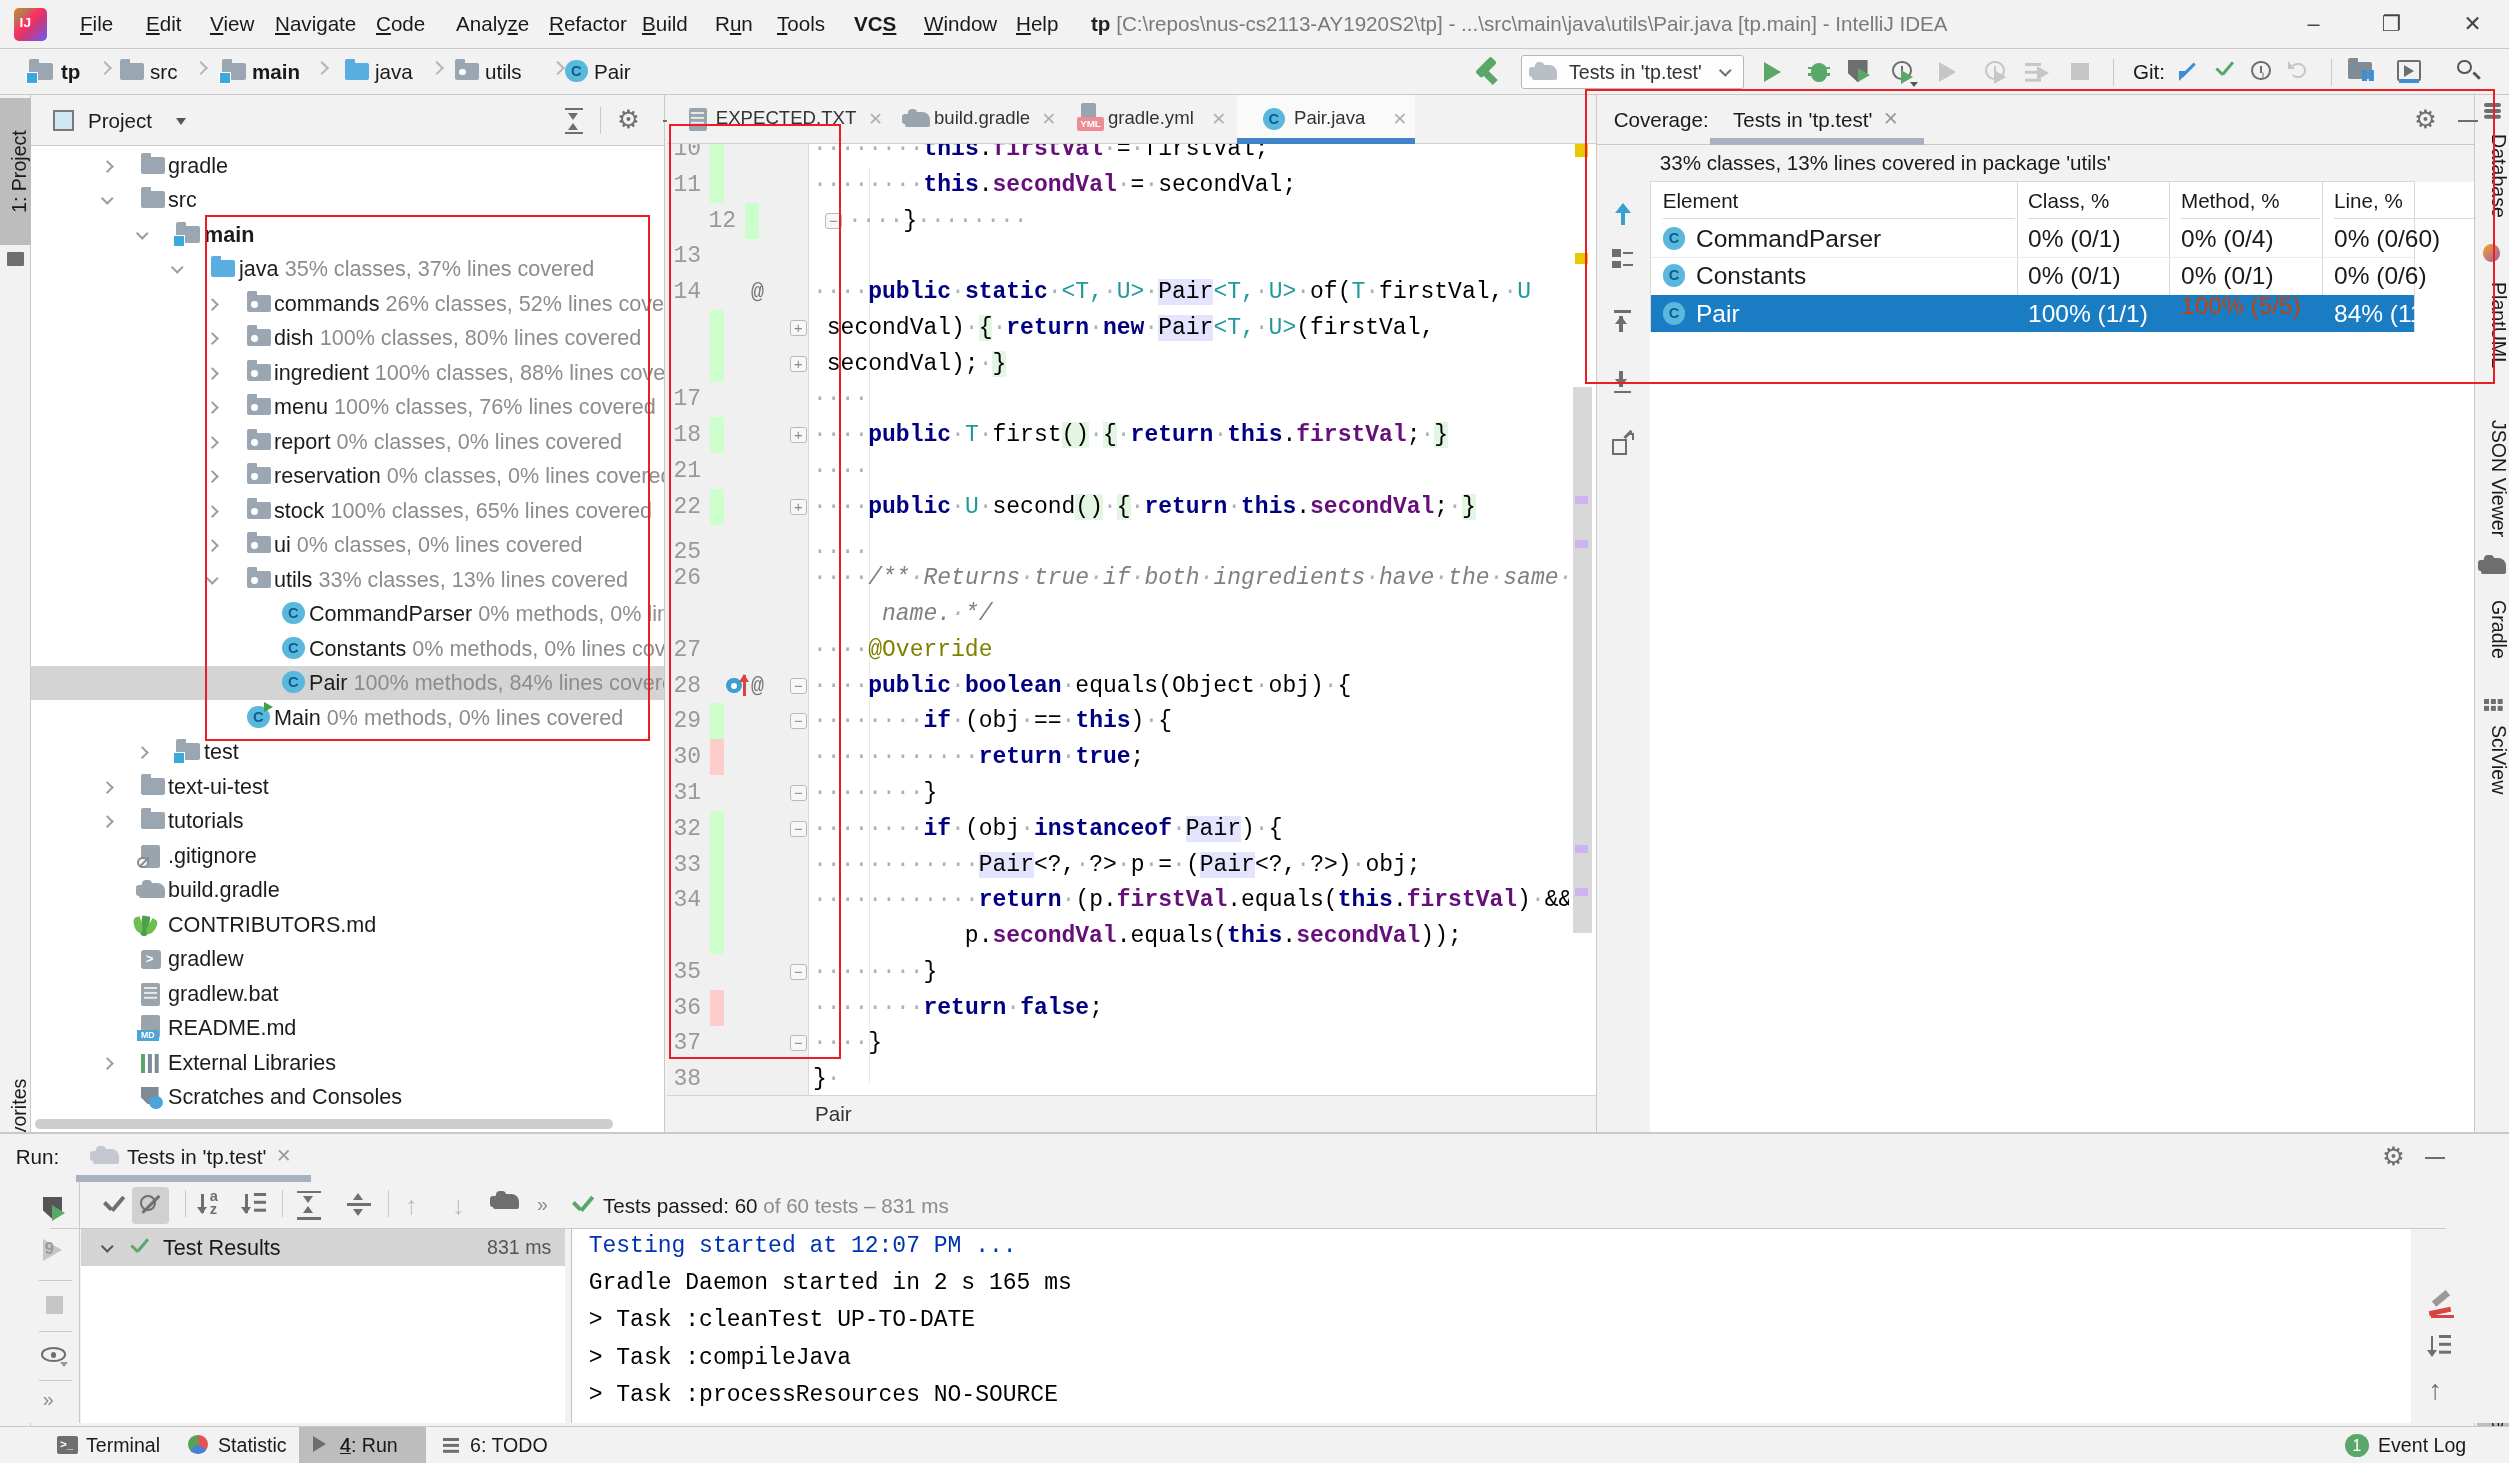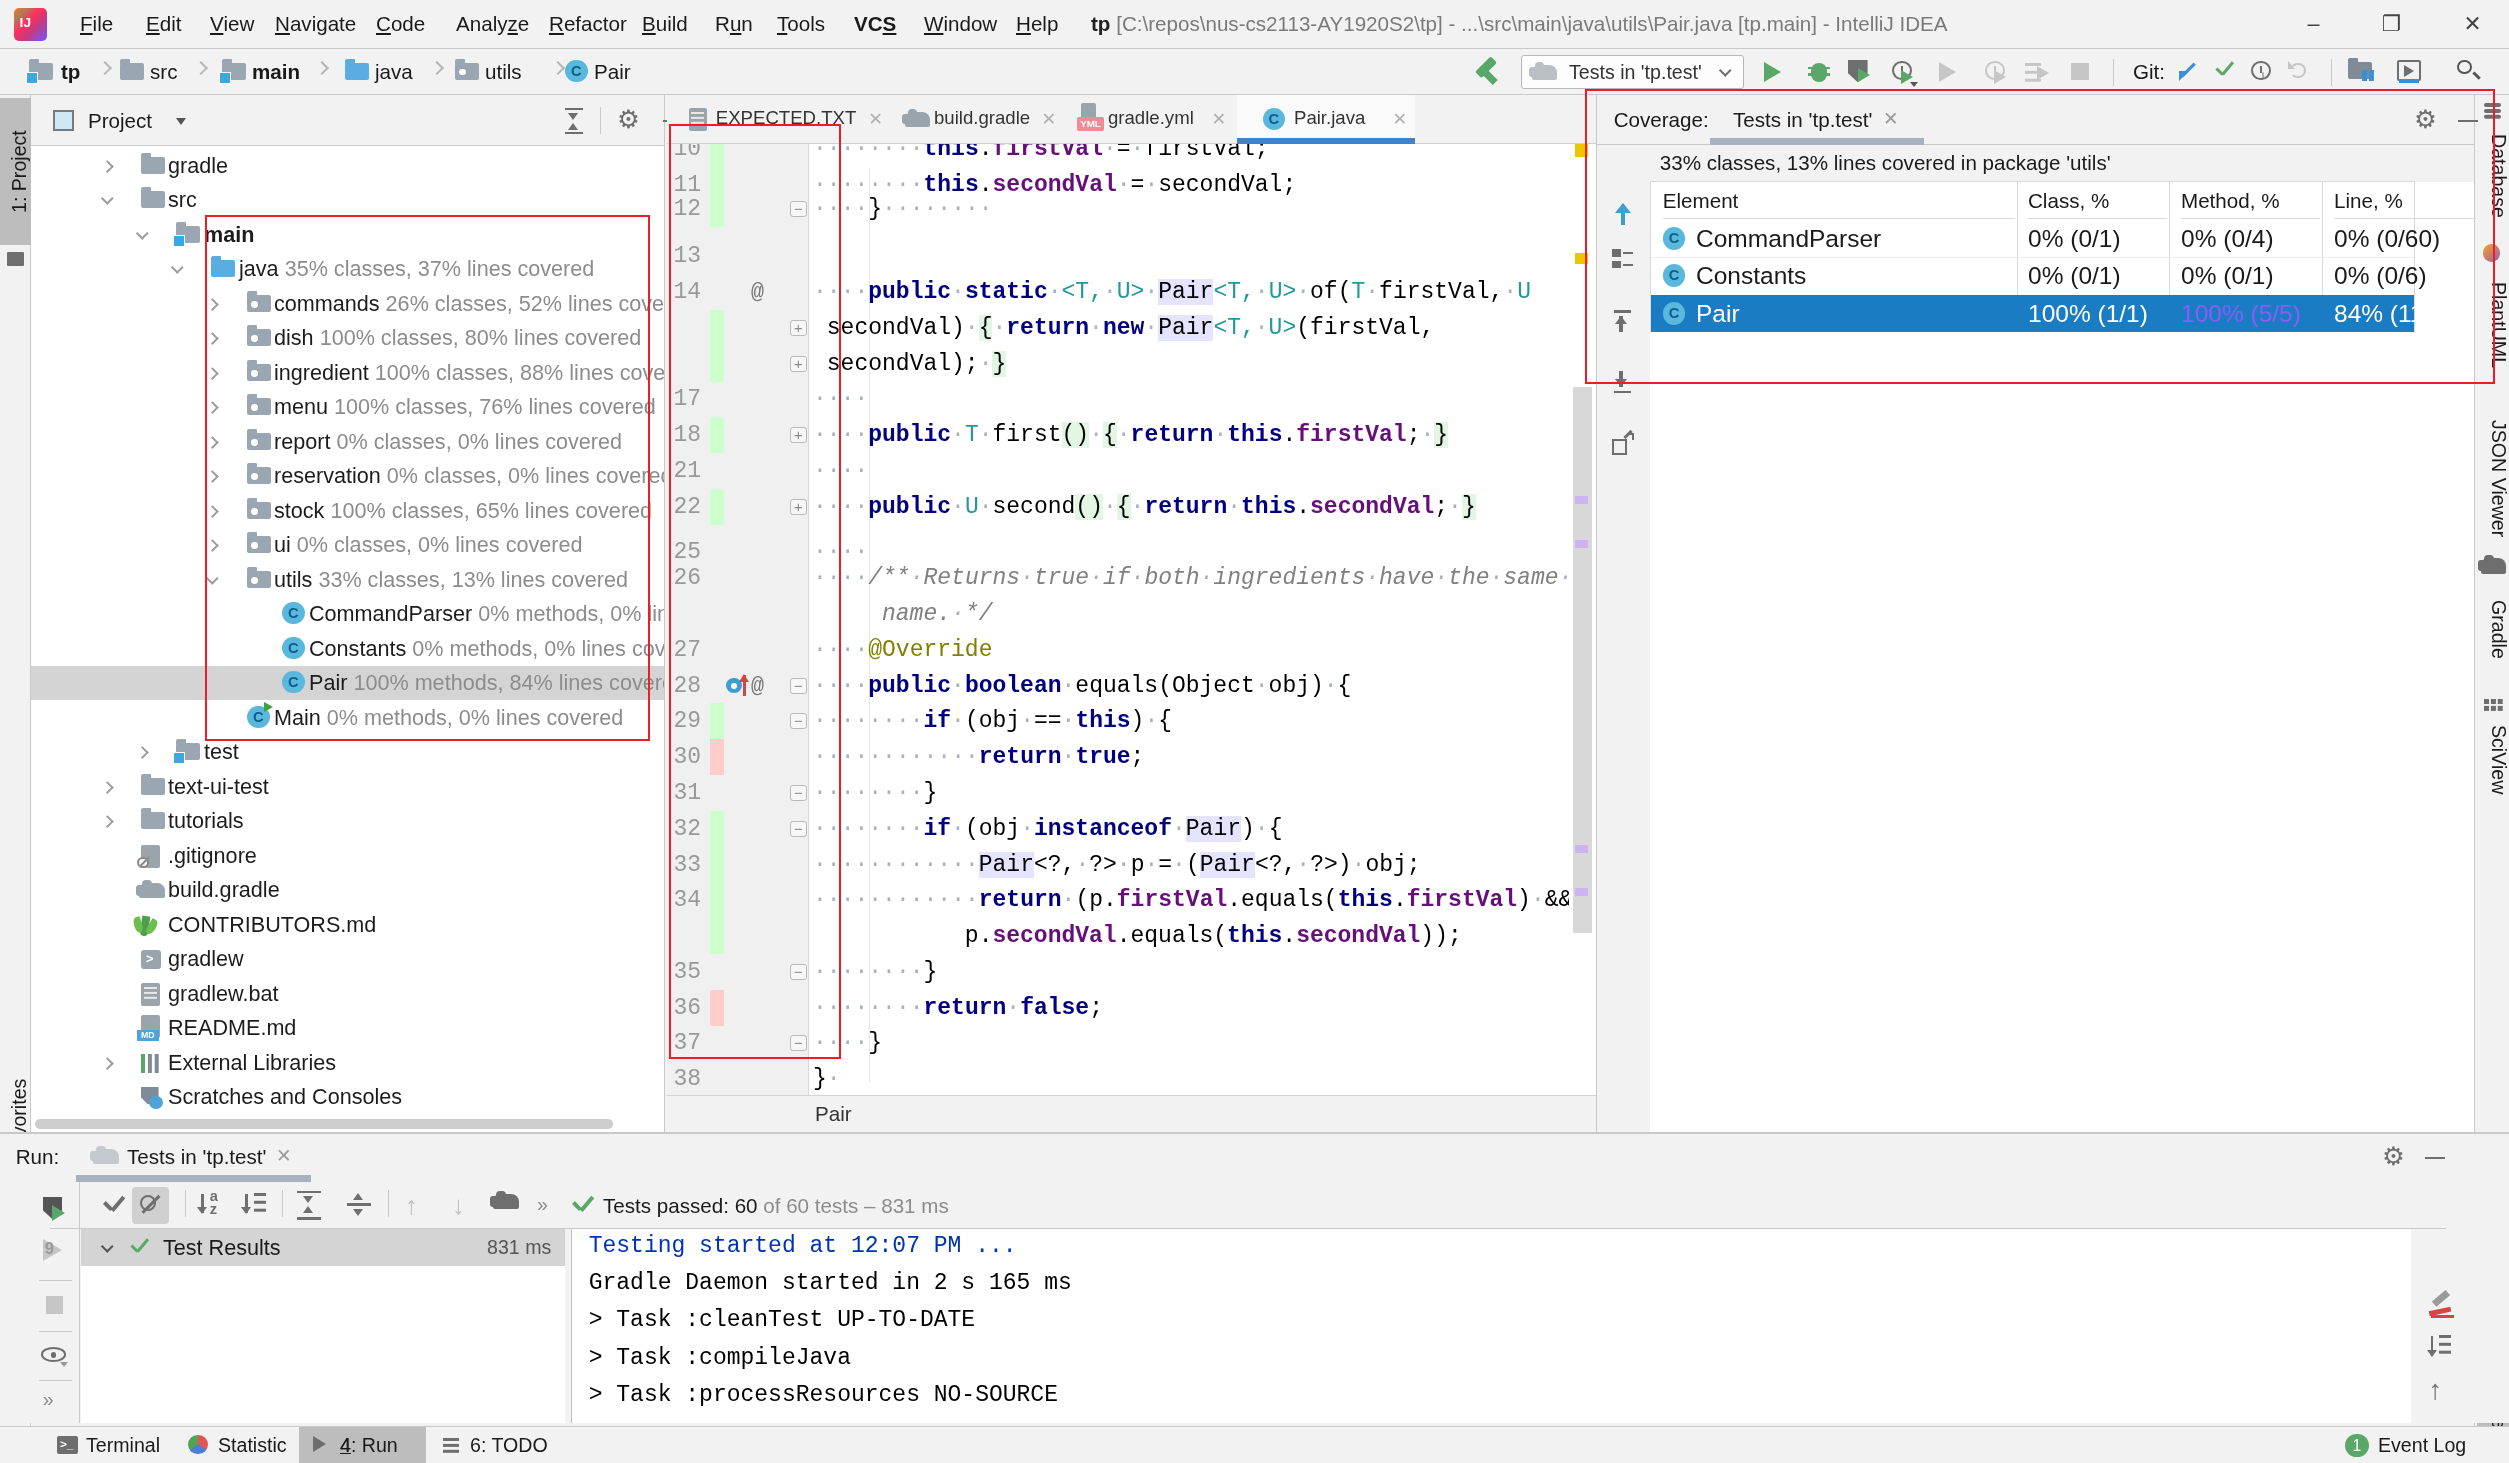--- a/index.html
+++ b/index.html
@@ -451,21 +451,21 @@
         <div class="erow" style="top: -13px;">
           <span class="lnum">10</span>
           <span class="covbar g"></span>
           <span class="codetext"><span><span class="ws">·</span><span class="ws">·</span><span class="ws">·</span><span class="ws">·</span><span class="ws">·</span><span class="ws">·</span><span class="ws">·</span><span class="ws">·</span></span><span class="kw">this</span><span>.</span><span class="fld">firstVal</span><span><span class="ws">·</span>=<span class="ws">·</span>firstVal;</span></span>
         </div>
         <div class="erow" style="top: 23px;">
           <span class="lnum">11</span>
           <span class="covbar g"></span>
           <span class="codetext"><span><span class="ws">·</span><span class="ws">·</span><span class="ws">·</span><span class="ws">·</span><span class="ws">·</span><span class="ws">·</span><span class="ws">·</span><span class="ws">·</span></span><span class="kw">this</span><span>.</span><span class="fld">secondVal</span><span><span class="ws">·</span>=<span class="ws">·</span>secondVal;</span></span>
         </div>
-        <div class="erow" style="top: 47px;">
+        <div class="erow" style="top: 59px; margin-left: 35px;">
           <span class="lnum">12</span>
           <span class="covbar g"></span>
           <span class="fold">−</span>
           <span class="codetext"><span><span class="ws">·</span><span class="ws">·</span><span class="ws">·</span><span class="ws">·</span>}<span class="ws">·</span><span class="ws">·</span><span class="ws">·</span><span class="ws">·</span><span class="ws">·</span><span class="ws">·</span><span class="ws">·</span><span class="ws">·</span></span></span>
         </div>
         <div class="erow" style="top: 94px;">
           <span class="lnum">13</span>
           <span class="codetext"></span>
         </div>
         <div class="erow" style="top: 130px;">
@@ -664,21 +664,21 @@
         <div class="cov-cell" style="left:377px;top:75px;width:137px;font-size:24.5px;color:#1a1a1a">0% (0/1)</div>
         <div class="cov-cell" style="left:530px;top:75px;width:137px;font-size:24.5px;color:#1a1a1a">0% (0/1)</div>
         <div class="cov-cell" style="left:683px;top:75px;width:140px;font-size:24.5px;color:#1a1a1a">0% (0/6)</div>
         <div style="position:absolute;left:0;right:0;top:113px;height:1px;background:#ebebeb"></div>
         <div style="position:absolute;left:0;right:0;top:113px;height:37px;background:#1a7dc4"></div>
         <div style="position:absolute;left:11.8px;top:120px">
           <span class="iclass" style="position:relative;display:block">C</span>
         </div>
         <div class="cov-cell" style="left:45px;top:113px;width:314px;font-size:24.5px;color:#fff">Pair</div>
         <div class="cov-cell" style="left:377px;top:113px;width:137px;font-size:24.5px;color:#fff">100% (1/1)</div>
-        <div class="cov-cell" style="left:530px;top:113px;width:137px;font-size:24.5px;color:#8b5cf6">100% (5/5)</div>
+        <div class="cov-cell" style="left:530px;top:105px;width:137px;font-size:24.5px;color:#c2410c">100% (5/5)</div>
         <div class="cov-cell" style="left:683px;top:113px;width:140px;font-size:24.5px;color:#fff">84% (11/13)</div>
       </div>
     </div>
 </div>
 
 <div id="run-panel">
   <div id="run-header">
     <span style="position:absolute;left:15.7px;top:0;line-height:45px;font-size:20.6px;color:#1a1a1a">Run:</span>
     <span class="elephant" style="left:93px;top:14.7px;background:#c3c9ce"></span>
     <span style="position:absolute;left:127px;top:0;line-height:45px;font-size:20.6px;color:#1a1a1a">Tests in 'tp.test'</span>

